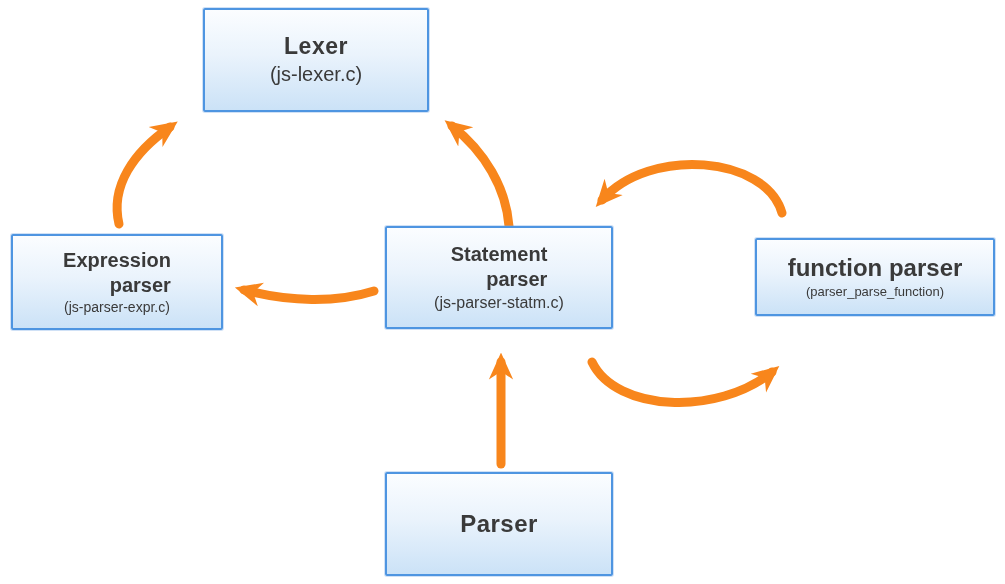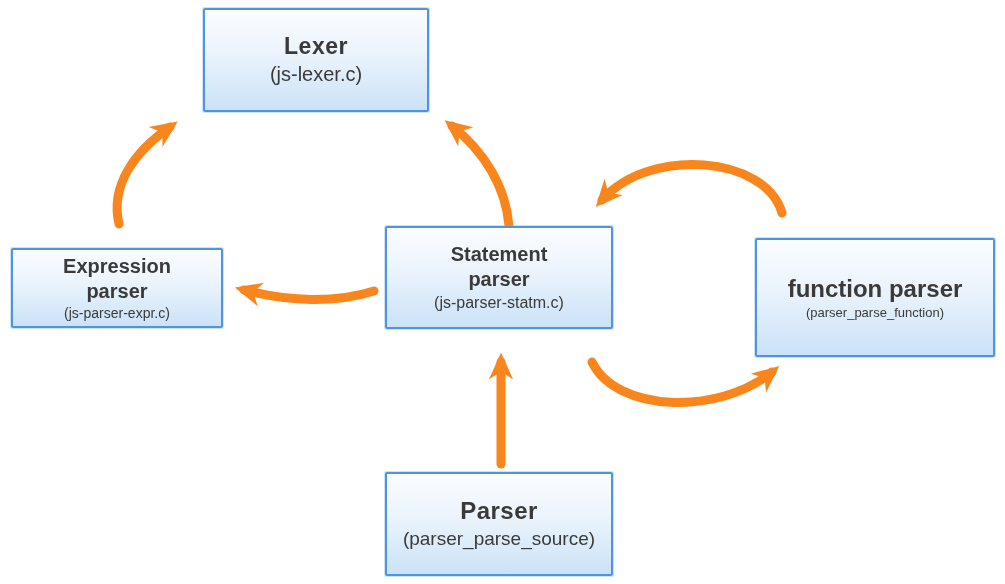--- a/index.html
+++ b/index.html
@@ -26,21 +26,21 @@
     position: absolute;
     box-sizing: border-box;
     border: 2px solid #4E95E1;
     border-radius: 2px;
     background: linear-gradient(to bottom, #FBFDFF 0%, #EAF3FC 45%, #CBE2F7 100%);
     box-shadow: 0 0 0 1px rgba(120,170,230,0.35);
     display: flex;
     flex-direction: column;
     align-items: center;
     justify-content: center;
-    text-align: center;
+    text-align: right;
     color: #3A3A3A;
   }
   .node .title {
     white-space: pre-line;
     line-height: 1.25;
   }
   .node .subtitle {
     line-height: 1.35;
   }
   .node-lexer .title      { font-size: 23px; font-weight: 700; letter-spacing: 0.5px; }
@@ -48,23 +48,23 @@
   .node-expression .title { font-size: 20px; font-weight: 600; }
   .node-expression .subtitle { font-size: 14px; }
   .node-statement .title  { font-size: 20px; font-weight: 600; }
   .node-statement .subtitle  { font-size: 16px; }
   .node-function .title   { font-size: 24px; font-weight: 700; }
   .node-function .subtitle   { font-size: 13px; }
   .node-parser .title     { font-size: 24px; font-weight: 700; letter-spacing: 0.5px; }
   .node-parser .subtitle  { font-size: 19px; }
 
   .node-lexer      { left: 203px; top: 8px;   width: 226px; height: 104px; }
-  .node-expression { left: 11px;  top: 234px; width: 212px; height: 80px; margin-top: 14px; }
+  .node-expression { left: 11px;  top: 234px; width: 212px; height: 96px; }
   .node-statement  { left: 385px; top: 226px; width: 228px; height: 103px; }
-  .node-function   { left: 755px; top: 238px; width: 240px; height: 119px; }
+  .node-function   { left: 755px; top: 238px; width: 240px; height: 78px; }
   .node-parser     { left: 385px; top: 472px; width: 228px; height: 104px; }
 </style>
 </head>
 <body>
 
 <div class="canvas">
 
   <svg class="arrows-layer" viewBox="0 0 1005 584" xmlns="http://www.w3.org/2000/svg">
     <defs>
       <marker id="arrowhead" viewBox="0 0 10 10" refX="6.5" refY="5" markerWidth="3" markerHeight="3" orient="auto">
@@ -102,16 +102,15 @@
     <div class="subtitle">(js-parser-statm.c)</div>
   </div>
 
   <div class="node node-function">
     <div class="title">function parser</div>
     <div class="subtitle">(parser_parse_function)</div>
   </div>
 
   <div class="node node-parser">
     <div class="title">Parser</div>
-    <div class="subtitle">(parser_parse_source)</div>
   </div>
 
 </div>
 
 </body></html>

